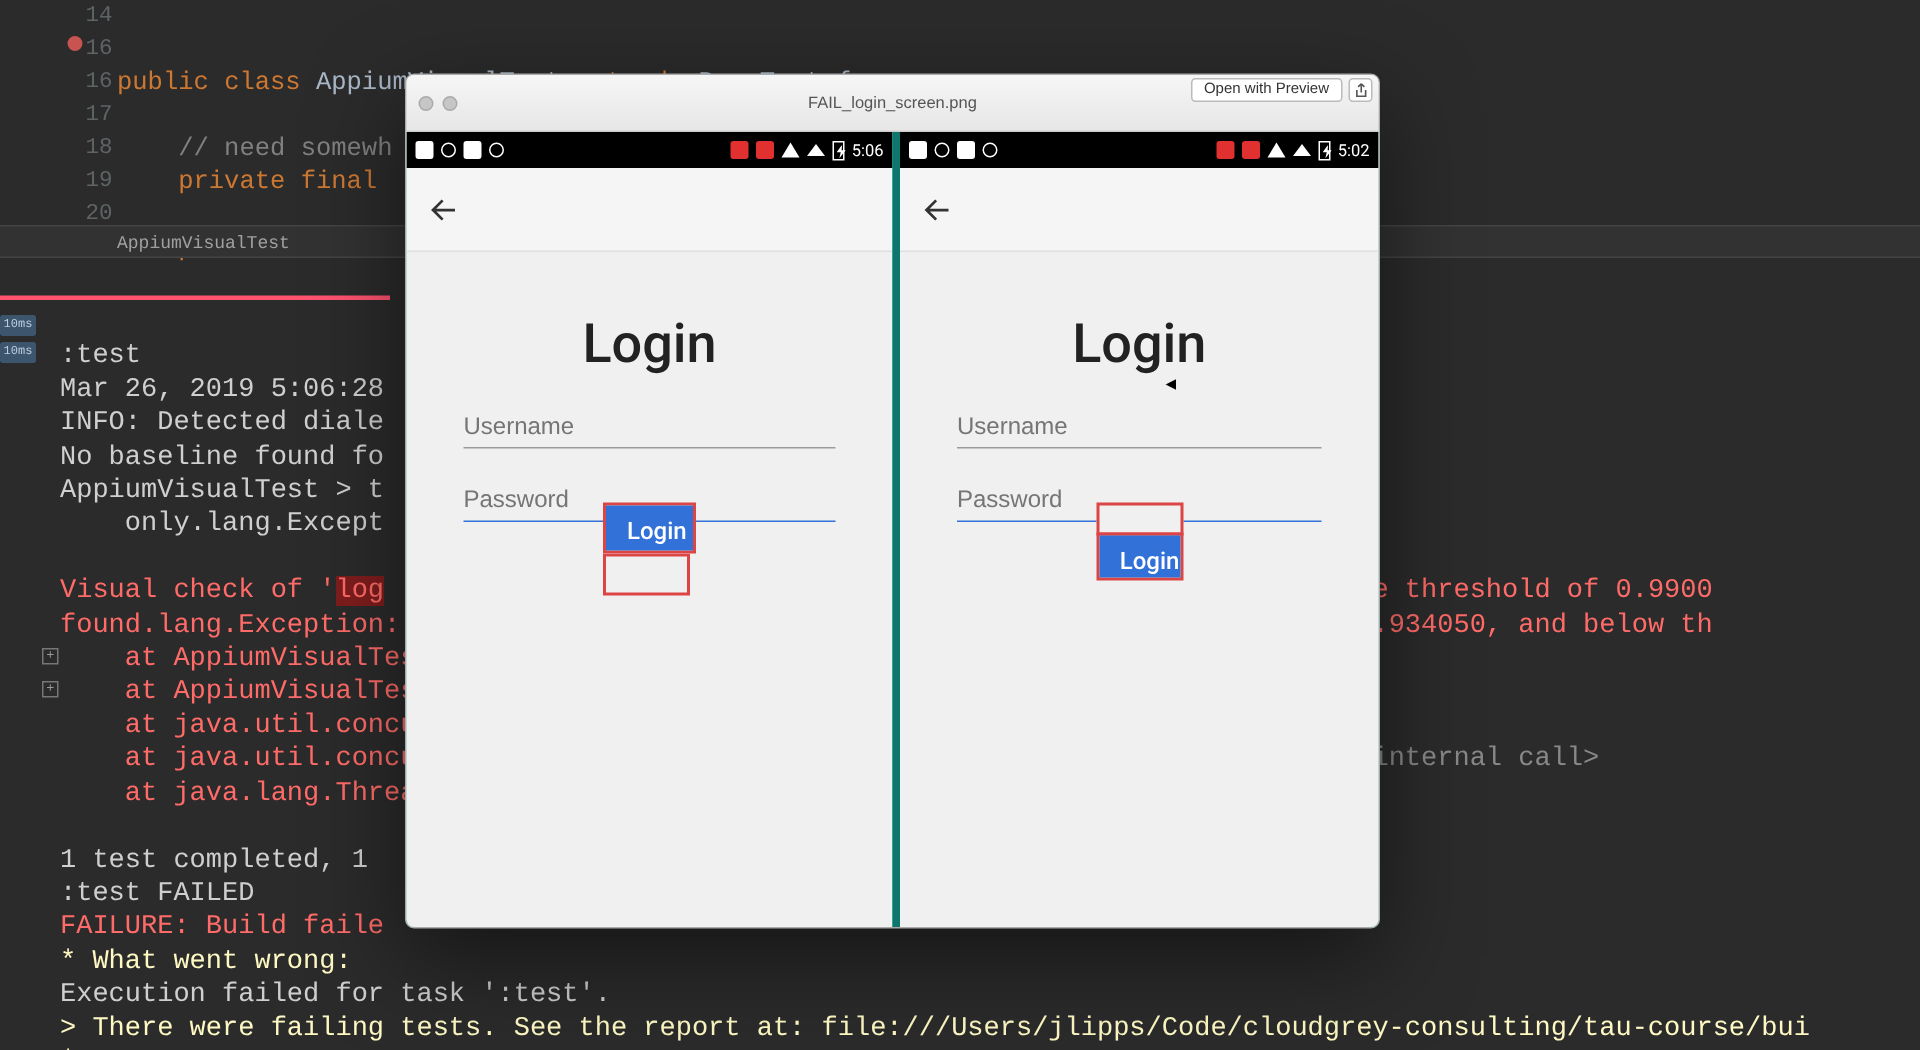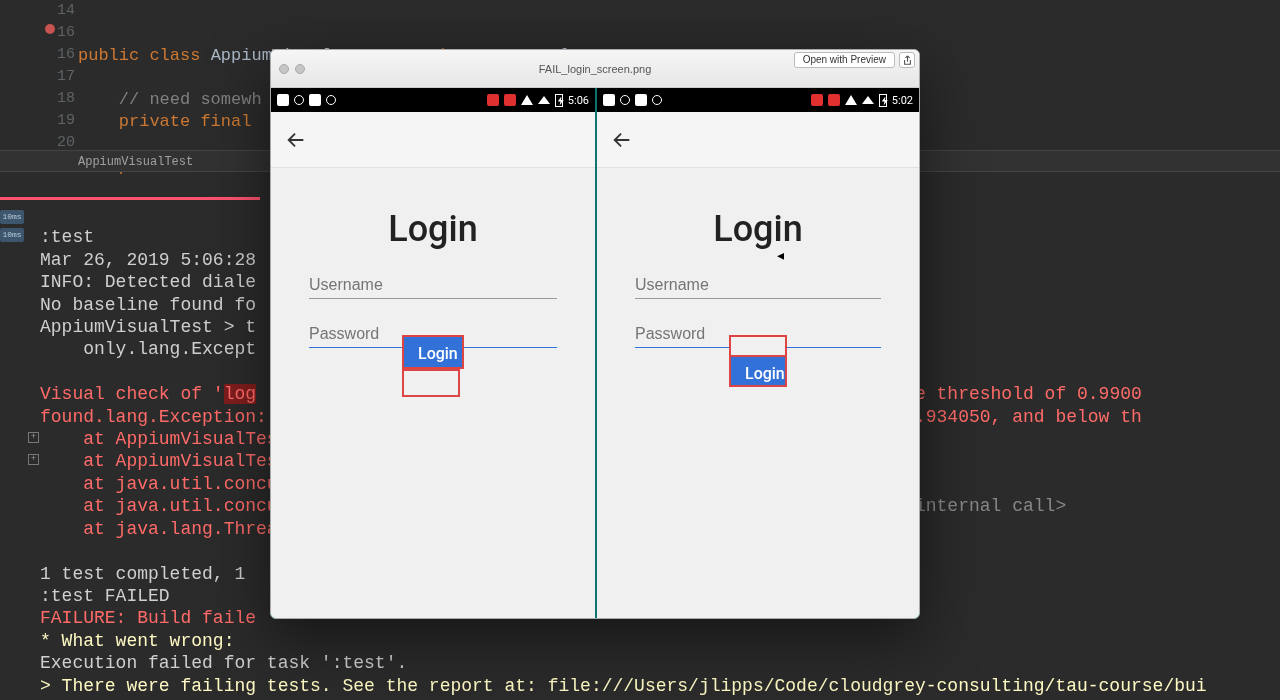--- a/index.html
+++ b/index.html
@@ -146,21 +146,21 @@
     background: #fff;
   }
   .shot {
     width: 50%;
     background: #14b8a6;
     display: flex; flex-direction: column;
     font-family: Roboto, -apple-system, sans-serif;
     color: #333;
     position: relative;
   }
-  .shot + .shot { border-left: 2px solid #0f766e; }
+  .shot + .shot { border-left: 5px solid #0f766e; }
 
   .status-bar {
     height: 24px; background: #000;
     display: flex; align-items: center; justify-content: space-between;
     padding: 0 6px; color: #fff; font-size: 11px;
   }
   .sb-left, .sb-right { display: flex; align-items: center; gap: 5px; }
   .sb-box { width: 12px; height: 12px; display: inline-block; }
   .sb-white { background: #fff; border-radius: 2px; }
   .sb-red { background: #e03030; border-radius: 2px; }

